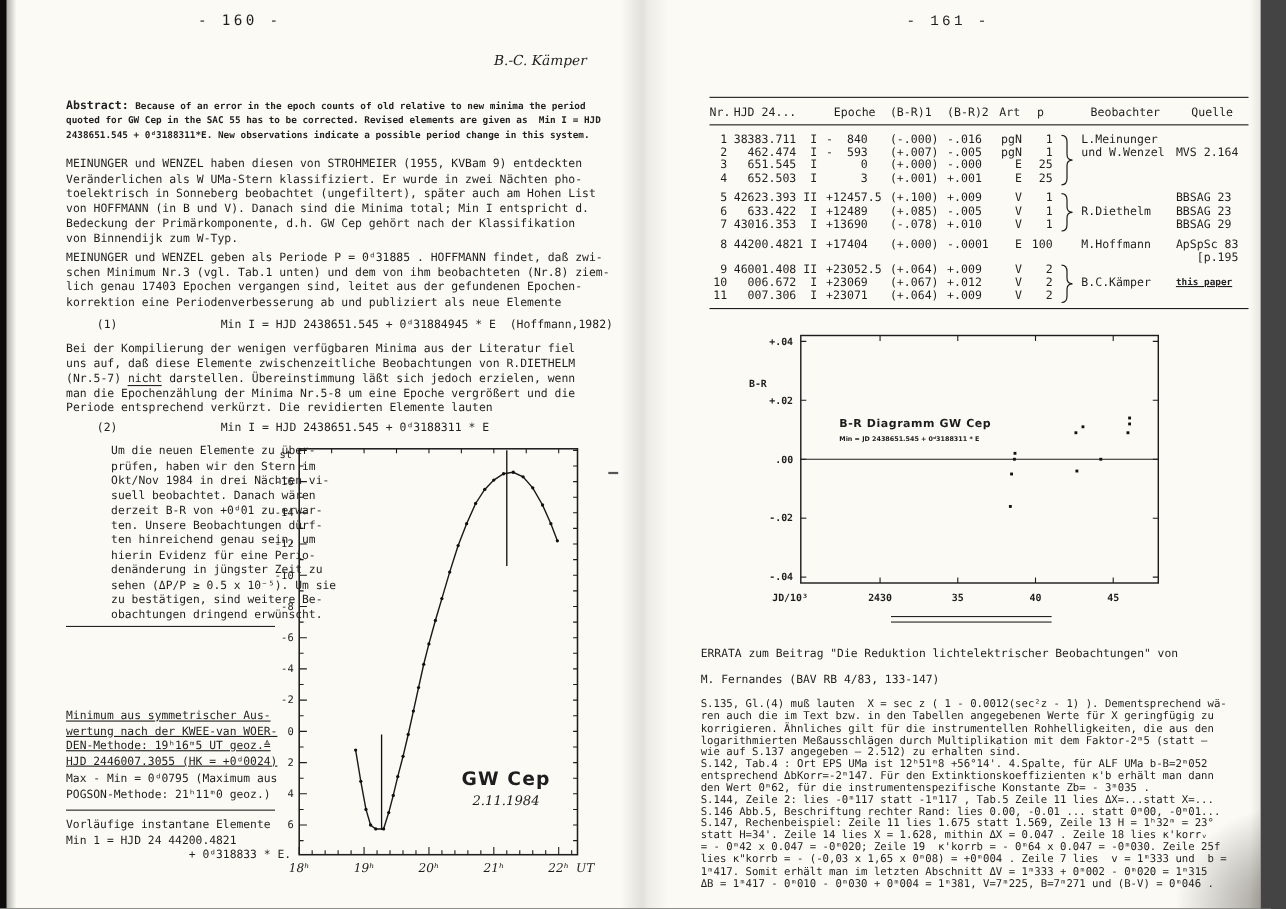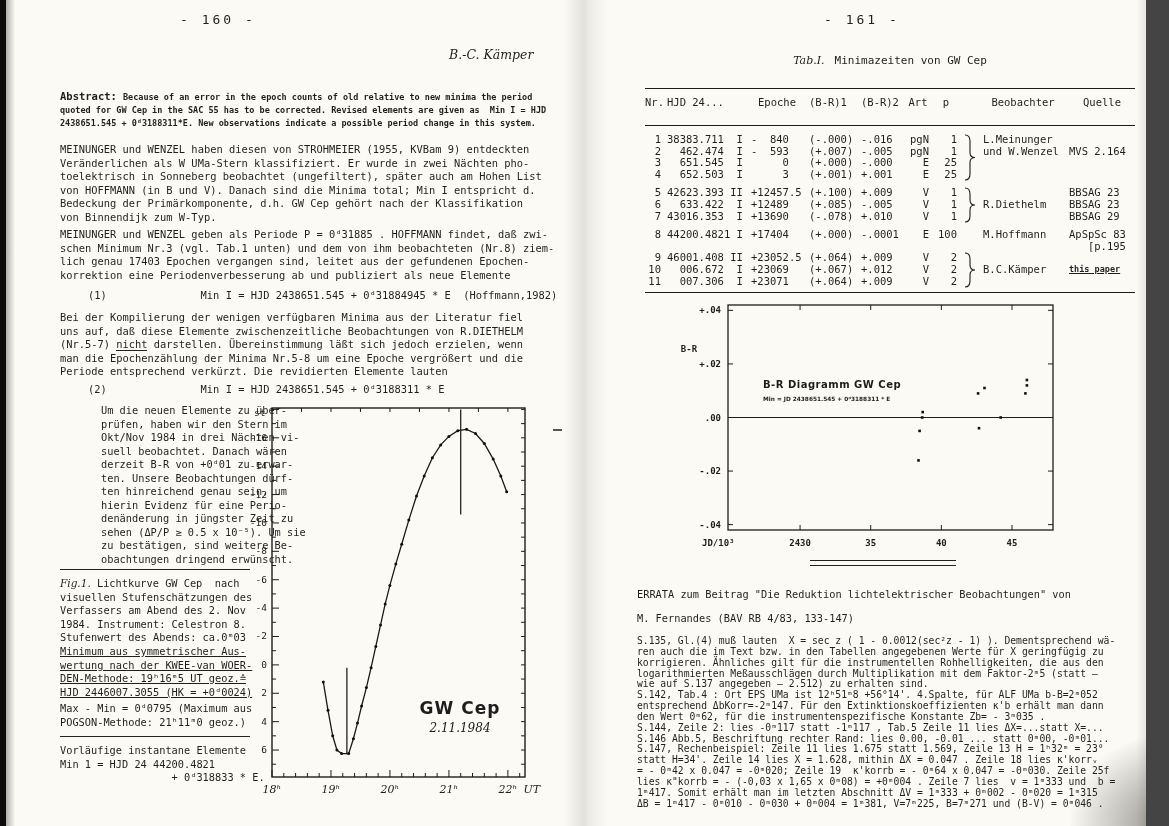--- a/index.html
+++ b/index.html
@@ -23,26 +23,26 @@
   #l-colp1{left:60px;top:404px;margin-left:41px;}
   #l-rule1{left:60px;top:569px;width:190px;height:1.2px;background:#222;}
   #l-figcap{left:60px;top:577px;}
   #l-figcap .fig-label{font:italic 10.5px "DejaVu Serif",serif;}
   #l-minnote{left:60px;top:645px;text-decoration:underline;}
   #l-maxnote{left:60px;top:702px;}
   #l-rule2{left:60px;top:736px;width:190px;height:1.2px;background:#222;}
   #l-elements{left:60px;top:744px;}
   #lc{left:245px;top:396px;width:300px;height:414px;}
   
-  #r-pagenum{left:824px;top:12px;font-size:13px;letter-spacing:3px;}
+  #r-pagenum{left:824px;top:12px;font-size:13px;letter-spacing:3px;font-family:Liberation Mono, monospace;}
   #r-tabcaption{left:645px;top:54px;width:490px;text-align:center;font-size:11px;}
   #r-tabcaption .cap-italic{font:italic 11px "DejaVu Serif",serif;margin-right:10px;}
   #r-table{left:645px;top:88px;width:490px;border-top:1.4px solid #1b1b1b;font-size:10.5px;}
   .tgrid{display:grid;grid-template-columns:16px 78px 52px 46px 40px 22px 22px 14px 80px 66px;column-gap:6px;}
-  .thead{padding:7px 0 17px;border-bottom:1.4px solid #1b1b1b;}
+  .thead{padding:7px 0 5px;border-bottom:1.4px solid #1b1b1b;}
   .hc-epoche,.hc-art,.hc-p,.hc-obs,.hc-src{text-align:center;}
   .tbody{position:relative;padding:8px 0 5px;border-bottom:1.4px solid #1b1b1b;}
   .trow{line-height:11.6px;}
   .trow.gap{margin-top:7px;}
   .c{white-space:pre;}
   .c-nr,.c-art,.c-p{text-align:right;}
   .c-src.small{font-size:8.5px;font-weight:bold;text-decoration:underline;}
   #braces{position:absolute;left:0;top:0;pointer-events:none;}
   #br{left:655px;top:290px;width:440px;height:300px;}
   #r-doublerule{left:810px;top:560px;width:146px;height:4px;border-top:1.3px solid #222;border-bottom:1.3px solid #222;}
@@ -101,25 +101,20 @@
 suell beobachtet. Danach wären
 derzeit B-R von +0ᵈ01 zu erwar-
 ten. Unsere Beobachtungen dürf-
 ten hinreichend genau sein, um
 hierin Evidenz für eine Perio-
 denänderung in jüngster Zeit zu
 sehen (ΔP/P ≥ 0.5 x 10⁻⁵). Um sie
 zu bestätigen, sind weitere Be-
 obachtungen dringend erwünscht.</div>
   <div class="abs" id="l-rule1"></div>
-  <div class="abs coltext" id="l-figcap"><span class="fig-label">Fig.1.</span><span> Lichtkurve GW Cep  nach
-visuellen Stufenschätzungen des
-Verfassers am Abend des 2. Nov
-1984. Instrument: Celestron 8.
-Stufenwert des Abends: ca.0ᵐ03</span></div>
   <div class="abs coltext" id="l-minnote">Minimum aus symmetrischer Aus-
 wertung nach der KWEE-van WOER-
 DEN-Methode: 19ʰ16ᵐ5 UT geoz.≙
 HJD 2446007.3055 (HK = +0ᵈ0024)</div>
   <div class="abs coltext" id="l-maxnote">Max - Min = 0ᵈ0795 (Maximum aus
 POGSON-Methode: 21ʰ11ᵐ0 geoz.)</div>
   <div class="abs" id="l-rule2"></div>
   <div class="abs coltext" id="l-elements">Vorläufige instantane Elemente
 Min 1 = HJD 24 44200.4821
                   + 0ᵈ318833 * E.</div>
@@ -258,21 +253,20 @@
       <circle cx="248.2" cy="63.1" r="1.5" fill="#111"></circle>
       <circle cx="255.8" cy="80.1" r="1.5" fill="#111"></circle>
       <circle cx="261.7" cy="95.7" r="1.5" fill="#111"></circle>
       <line x1="101.89743589743588" y1="271.71923076923076" x2="101.89743589743588" y2="358.29230769230776" stroke="#111" stroke-width="1.2"></line>
       <line x1="215.7179487179487" y1="13.41923076923079" x2="215.7179487179487" y2="118.44230769230772" stroke="#111" stroke-width="1.2"></line>
       <text x="215" y="318" text-anchor="middle" class="fig-title">GW Cep</text>
       <text x="215" y="336" text-anchor="middle" class="fig-date">2.11.1984</text>
     </svg>
 
   <div class="abs" id="r-pagenum">- 161 -</div>
-  <div class="abs" id="r-tabcaption"><span class="cap-italic">Tab.I.</span><span>Minimazeiten von GW Cep</span></div>
   <div class="abs" id="r-table">
     <div class="thead tgrid" id="r-thead">
         <span class="hc hc-nr">Nr.</span>
         <span class="hc hc-hjd">HJD 24...</span>
         <span class="hc hc-epoche">Epoche</span>
         <span class="hc hc-br1">(B-R)1</span>
         <span class="hc hc-br2">(B-R)2</span>
         <span class="hc hc-art">Art</span>
         <span class="hc hc-p">p</span>
         <span class="hc hc-brace"></span>

